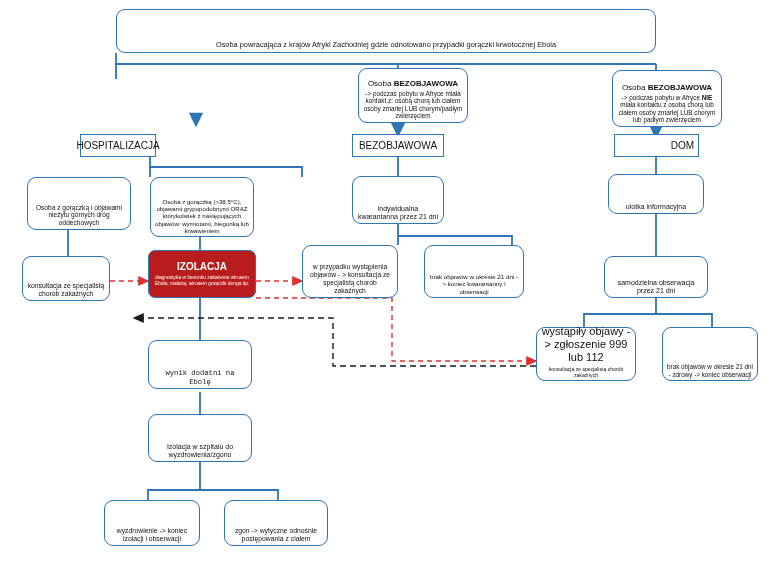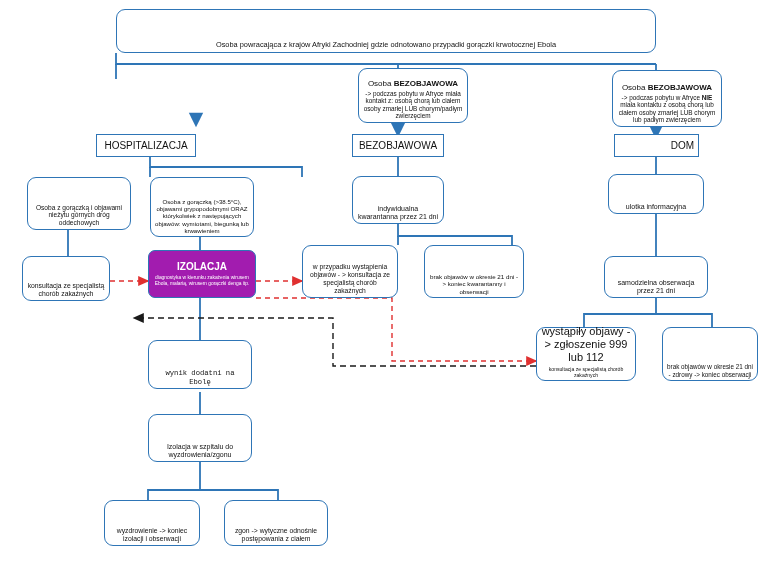--- a/index.html
+++ b/index.html
@@ -13,21 +13,21 @@
 
   .node{
     position:absolute;box-sizing:border-box;
     border:1.6px solid #2E75B6;background:#ffffff;
     display:flex;flex-direction:column;align-items:center;justify-content:center;
     text-align:center;line-height:1.18;
     padding:2px 4px;
   }
   .node.round{border-radius:9px;justify-content:flex-end;}
   .node.sq{border-radius:0;}
-  .node.red{background:#a21caf;border-color:#2E75B6;color:#ffffff;border-radius:7px;}
+  .node.red{background:#b91c1c;border-color:#2E75B6;color:#ffffff;border-radius:7px;}
   .t{display:block;}
   .sub{display:block;}
 </style>
 </head>
 <body>
 
 <div id="canvas">
 
   <svg class="links" viewBox="0 0 768 576">
     <defs>
@@ -80,21 +80,21 @@
     <g stroke="#1A1A1A" stroke-width="1.4" fill="none" stroke-dasharray="6,4">
       <path d="M536,366 L333,366 L333,318 L134,318" marker-end="url(#blackArrow)"></path>
     </g>
   </svg>
 
   <div class="node round" style="left:116px;top:9px;width:540px;height:44px;font-size:7.4px;">
     <span class="t">Osoba powracająca z krajów Afryki Zachodniej gdzie odnotowano przypadki gorączki krwotocznej Ebola</span>
   </div>
 
 
-  <div class="node sq" style="left:96px;top:134px;width:100px;height:23px;font-size:10px;">
+  <div class="node sq" style="left:80px;top:134px;width:76px;height:23px;font-size:10px;">
     <span class="t">HOSPITALIZACJA</span>
   </div>
 
   <div class="node round" style="left:358px;top:68px;width:110px;height:55px;font-size:6.4px;">
     <span class="t" style="font-size:8px;margin-bottom:1px;"><span>Osoba </span><b>BEZOBJAWOWA</b></span>
     <span class="sub">-&gt; podczas pobytu w Afryce miała kontakt z: osobą chorą lub ciałem osoby zmarłej LUB chorym/padłym zwierzęciem</span>
   </div>
 
   <div class="node sq" style="left:352px;top:134px;width:92px;height:23px;font-size:10px;">
     <span class="t">BEZOBJAWOWA</span>

